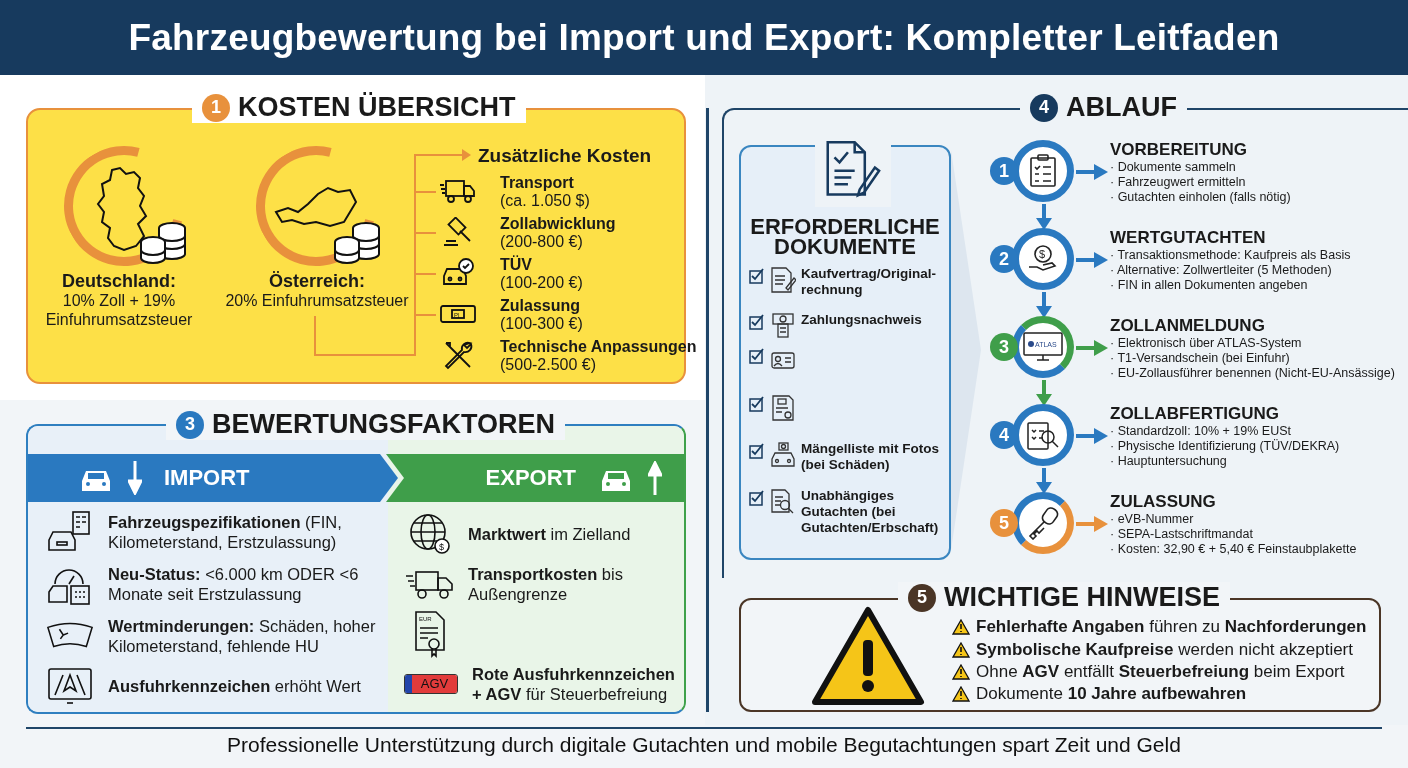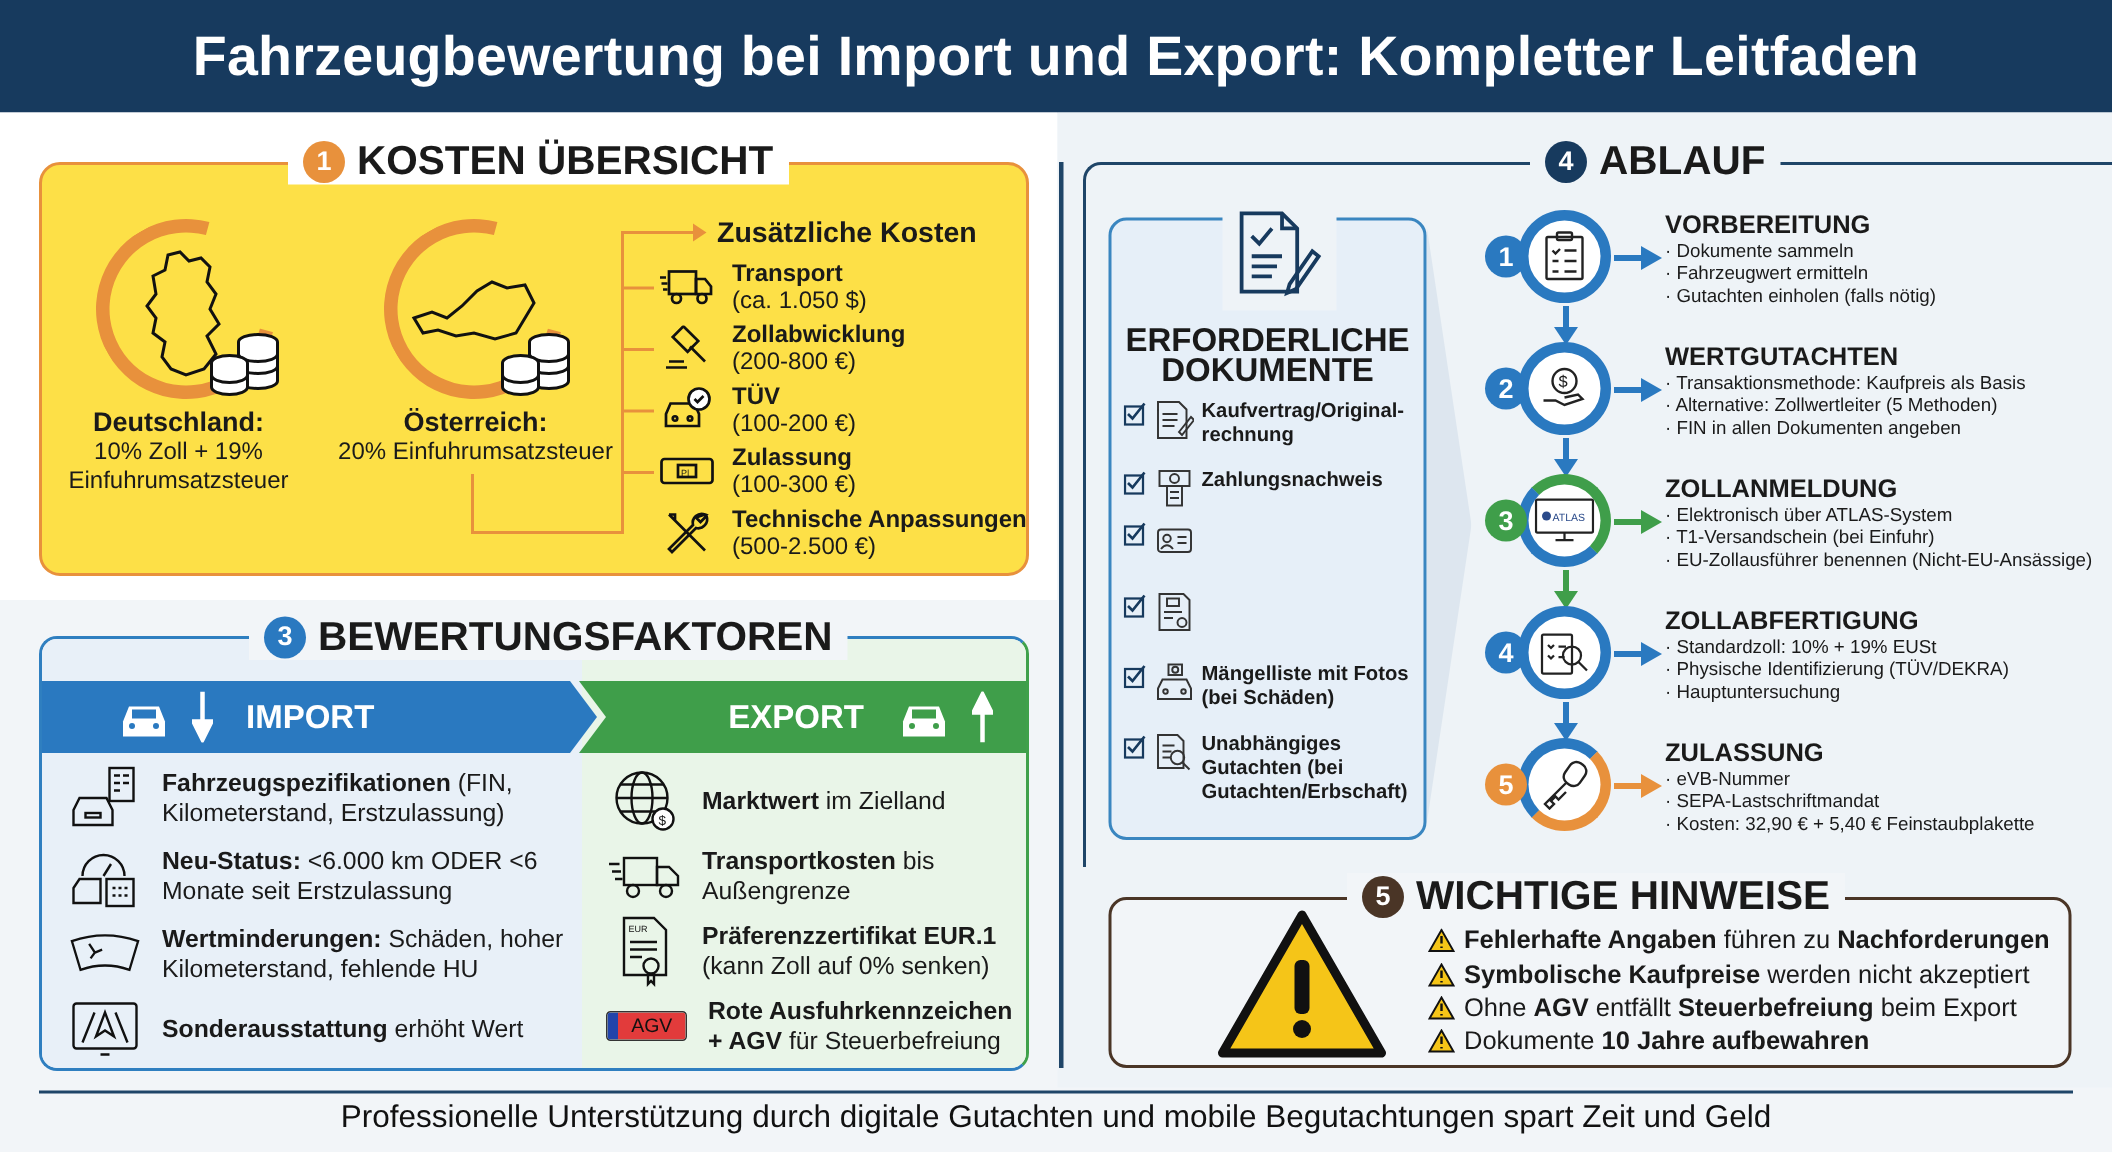--- a/index.html
+++ b/index.html
@@ -13,21 +13,21 @@
 .num{display:inline-flex;width:28px;height:28px;border-radius:50%;color:#fff;font-size:18px;font-weight:700;align-items:center;justify-content:center}
 
 
 .box1{position:absolute;left:26px;top:108px;width:660px;height:276px;border:2.5px solid #e8913c;border-radius:14px;background:#fde047}
 .t1{left:192px;top:92px;background:#fff}
 .country{position:absolute;text-align:center;font-size:16px;line-height:19px}
 .country b{font-size:18px}
 .ring{position:absolute;width:120px;height:120px;border-radius:50%;border:9px solid #e8913c;border-right-color:transparent;transform:rotate(-30deg)}
 .flowline{position:absolute;background:#e8913c}
 .extra-title{position:absolute;left:478px;top:145px;font-weight:700;font-size:19px}
-.cost-item{position:absolute;left:440px;display:flex;align-items:flex-start;gap:12px;font-size:16px;line-height:18px}
+.cost-item{position:absolute;left:440px;display:flex;align-items:flex-start;gap:24px;font-size:16px;line-height:18px}
 .cost-item .ic{width:36px;height:34px;display:flex;align-items:center;justify-content:center}
 .cost-item b{font-size:16px}
 
 
 .box3{position:absolute;left:26px;top:424px;width:660px;height:290px;border:2.5px solid #2f7fc0;border-right-color:#3fa14a;border-radius:12px;overflow:hidden}
 .imp-bg{position:absolute;left:0;top:0;width:360px;height:100%;background:#e8f0f8}
 .exp-bg{position:absolute;left:360px;top:0;width:300px;height:100%;background:#e9f5e8}
 .t3{left:166px;top:409px;background:#f2f5f8}
 .banner-imp{position:absolute;left:0;top:28px;width:370px;height:48px;background:#2a79c0;clip-path:polygon(0 0,352px 0,370px 24px,352px 48px,0 48px);color:#fff;display:flex;align-items:center;gap:10px;padding-left:50px;font-size:22px;font-weight:700}
 .banner-exp{position:absolute;left:358px;top:28px;width:302px;height:48px;background:#3f9e4a;clip-path:polygon(0 0,302px 0,302px 48px,0 48px,18px 24px);color:#fff;display:flex;align-items:center;justify-content:flex-end;gap:10px;padding-right:26px;font-size:22px;font-weight:700}
@@ -266,21 +266,21 @@
   <span class="ic">
       <svg width="46" height="38" viewBox="0 0 46 38">
         <g fill="none" stroke="#111" stroke-width="1.6">
           <rect x="2" y="2" width="42" height="30" rx="2"></rect>
           <path d="M23 8l-6 16 6-4 6 4z"></path>
           <path d="M8 28l8-20M38 28l-8-20"></path>
           <path d="M20 36h6"></path>
         </g>
       </svg>
     </span>
-  <div><b>Sonderausstattung</b><span> erhöht Wert</span></div>
+  <div><b>Ausfuhrkennzeichen</b><span> erhöht Wert</span></div>
 </div>
 
 <div class="fitem" style="left:406px;top:512px;width:280px">
   <span class="ic">
       <svg width="44" height="44" viewBox="0 0 44 44">
         <g fill="none" stroke="#111" stroke-width="1.6">
           <circle cx="20" cy="20" r="17"></circle>
           <ellipse cx="20" cy="20" rx="7" ry="17"></ellipse>
           <path d="M3 20h34M6 11h28M6 29h28"></path>
           <circle cx="34" cy="34" r="7" fill="#fff"></circle>
@@ -309,21 +309,20 @@
       <svg width="36" height="48" viewBox="0 0 36 48">
         <g fill="none" stroke="#111" stroke-width="1.6">
           <path d="M4 2h20l8 8v30H4z"></path>
           <path d="M8 18h18M8 23h18M8 28h8"></path>
           <circle cx="22" cy="34" r="5"></circle>
           <path d="M20 38v8l2-2 2 2v-8"></path>
         </g>
         <text x="7" y="11" font-size="6" fill="#111" font-family="Liberation Sans, sans-serif">EUR</text>
       </svg>
     </span>
-  <div><b>Präferenzzertifikat EUR.1</b><br><span> (kann Zoll auf 0% senken)</span></div>
 </div>
 <div class="fitem" style="left:404px;top:662px;width:284px">
   <span class="ic" style="width:54px">
       <span style="display:flex;width:54px;height:20px;border-radius:3px;overflow:hidden;border:1px solid #333">
         <span style="width:7px;background:#2244aa"></span>
         <span style="flex:1;background:#e23b3b;color:#111;font-size:13px;display:flex;align-items:center;justify-content:center">AGV</span>
       </span>
     </span>
   <div><b>Rote Ausfuhrkennzeichen + AGV</b><span> für Steuerbefreiung</span></div>
 </div>

